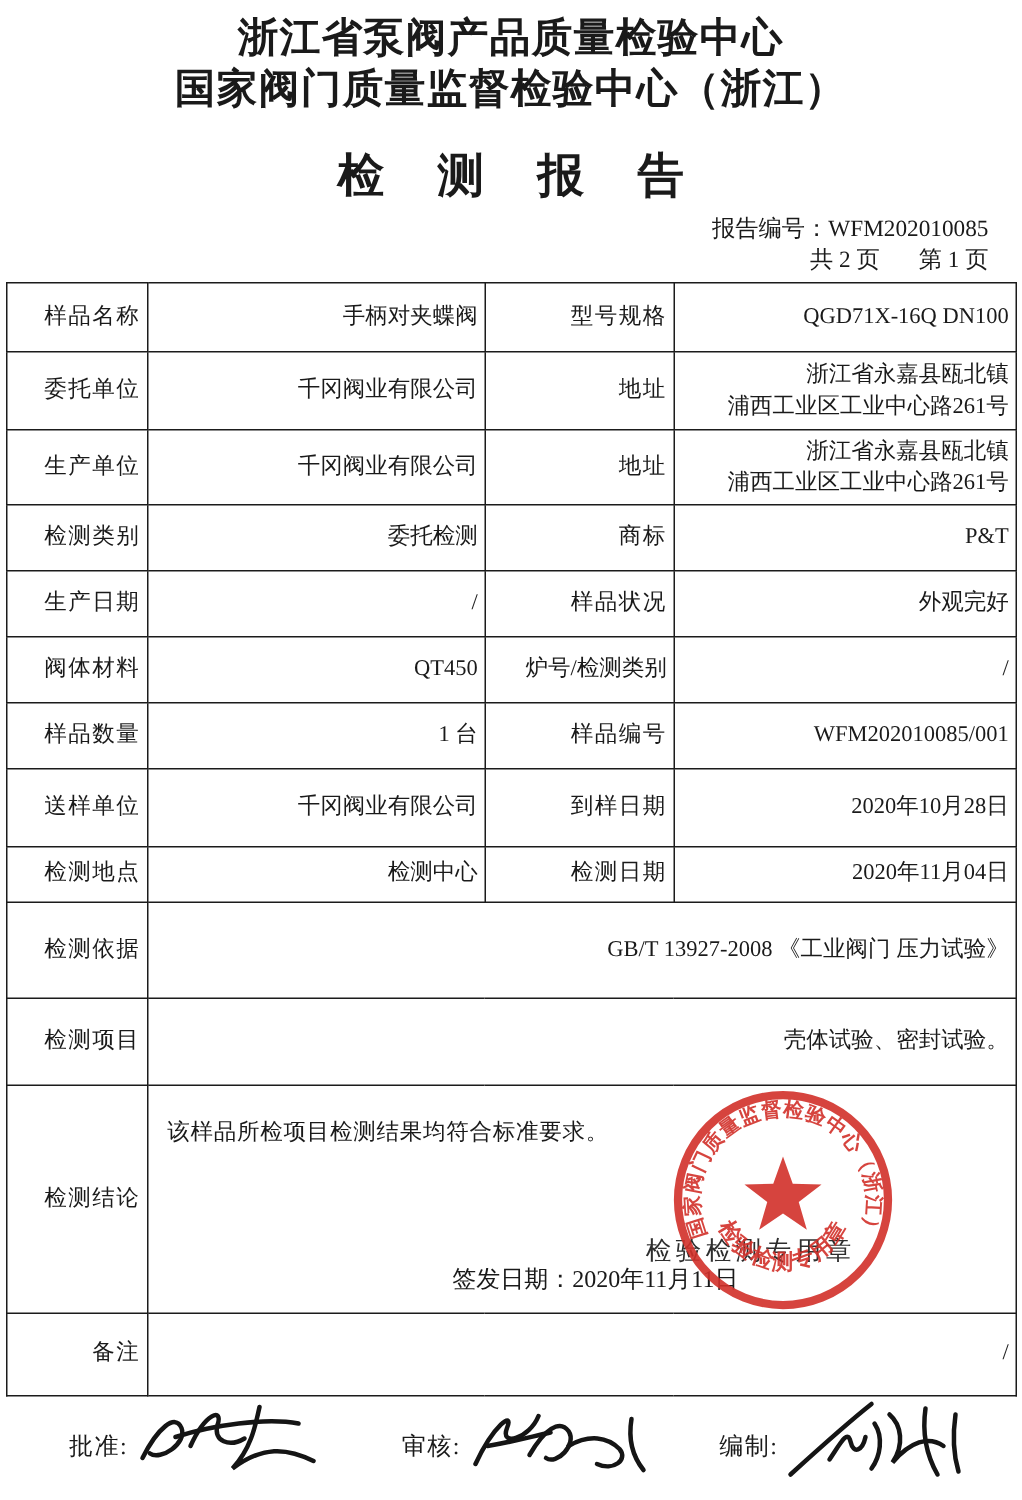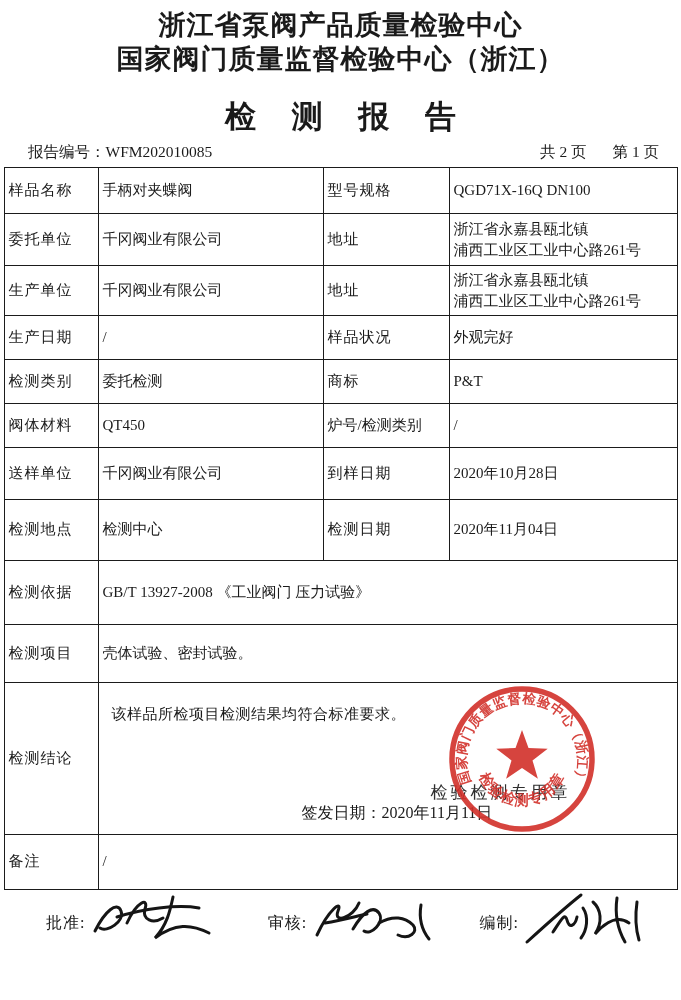--- a/index.html
+++ b/index.html
@@ -8,25 +8,25 @@
     width:681px; height:1000px;
     font-family:"Liberation Serif","DejaVu Serif",serif;
     color:#1a1a1a; position:relative; overflow:hidden;
   }
   .page { width:681px; height:1000px; padding-top:8px; }
 
   .org-title { text-align:center; font-weight:bold; font-size:27px; line-height:34px; letter-spacing:1px; }
   .report-title { text-align:center; font-weight:bold; font-size:31px; margin-top:20px;
                   letter-spacing:1.15em; padding-left:1.15em; }
   .report-meta { display:flex; justify-content:space-between; align-items:flex-end;
-                 padding:4px 22px 2px 28px; font-size:15.5px; }
+                 padding:4px 22px 2px 28px; font-size:15.5px;flex-direction:column; }
   .report-meta .right { display:flex; gap:26px; }
 
   table.main { border-collapse:collapse; width:673px; margin:2px auto 0 auto; table-layout:fixed; }
-  table.main td { border:1.6px solid #1b1b1b; font-size:15px; text-align:left;
+  table.main td { border:1.6px solid #1b1b1b; font-size:15px; text-align:right;
                   vertical-align:middle; padding:2px 4px; line-height:1.3; }
   td.lbl { font-size:15px; letter-spacing:1px; }
   td.left-val { text-align:left; padding-left:12px; vertical-align:top; padding-top:14px; }
   .addr div { line-height:1.35; }
 
   .concl-cell { position:relative; text-align:left; vertical-align:top; padding:0; }
   .concl-text { position:absolute; left:13px; top:22px; font-size:15px; letter-spacing:0.5px; }
   .stamp-underlay { position:absolute; left:332px; top:99px; font-size:17px; color:#2e2e2e;
                     letter-spacing:3px; white-space:nowrap; }
   .issue-date { position:absolute; left:203px; top:120px; font-size:16px; white-space:nowrap; }
@@ -83,44 +83,50 @@
     <tr style="height:50px">
       <td class="lbl">生产单位</td>
       <td>千冈阀业有限公司</td>
       <td class="lbl">地址</td>
       <td class="addr">
         <div>浙江省永嘉县瓯北镇</div>
         <div>浦西工业区工业中心路261号</div>
       </td>
     </tr>
     <tr style="height:44px">
+      <td class="lbl">检测类别</td>
+      <td>委托检测</td>
+      <td class="lbl">商标</td>
+      <td>P&amp;T</td>
+    </tr>
+    <tr style="height:44px">
       <td class="lbl">生产日期</td>
       <td>/</td>
       <td class="lbl">样品状况</td>
       <td>外观完好</td>
     </tr>
     <tr style="height:44px">
-      <td class="lbl">检测类别</td>
-      <td>委托检测</td>
-      <td class="lbl">商标</td>
-      <td>P&amp;T</td>
-    </tr>
-    <tr style="height:44px">
       <td class="lbl">阀体材料</td>
       <td>QT450</td>
       <td class="lbl" style="letter-spacing:0">炉号/检测类别</td>
       <td>/</td>
+    </tr>
+    <tr style="height:44px">
+      <td class="lbl">样品数量</td>
+      <td>1 台</td>
+      <td class="lbl">样品编号</td>
+      <td>WFM202010085/001</td>
     </tr>
     <tr style="height:52px">
       <td class="lbl">送样单位</td>
       <td>千冈阀业有限公司</td>
       <td class="lbl">到样日期</td>
       <td>2020年10月28日</td>
     </tr>
-    <tr style="height:61px">
+    <tr style="height:37px">
       <td class="lbl">检测地点</td>
       <td>检测中心</td>
       <td class="lbl">检测日期</td>
       <td>2020年11月04日</td>
     </tr>
     <tr style="height:64px">
       <td class="lbl">检测依据</td>
       <td colspan="3">GB/T 13927-2008 《工业阀门 压力试验》</td>
     </tr>
     <tr style="height:58px">

